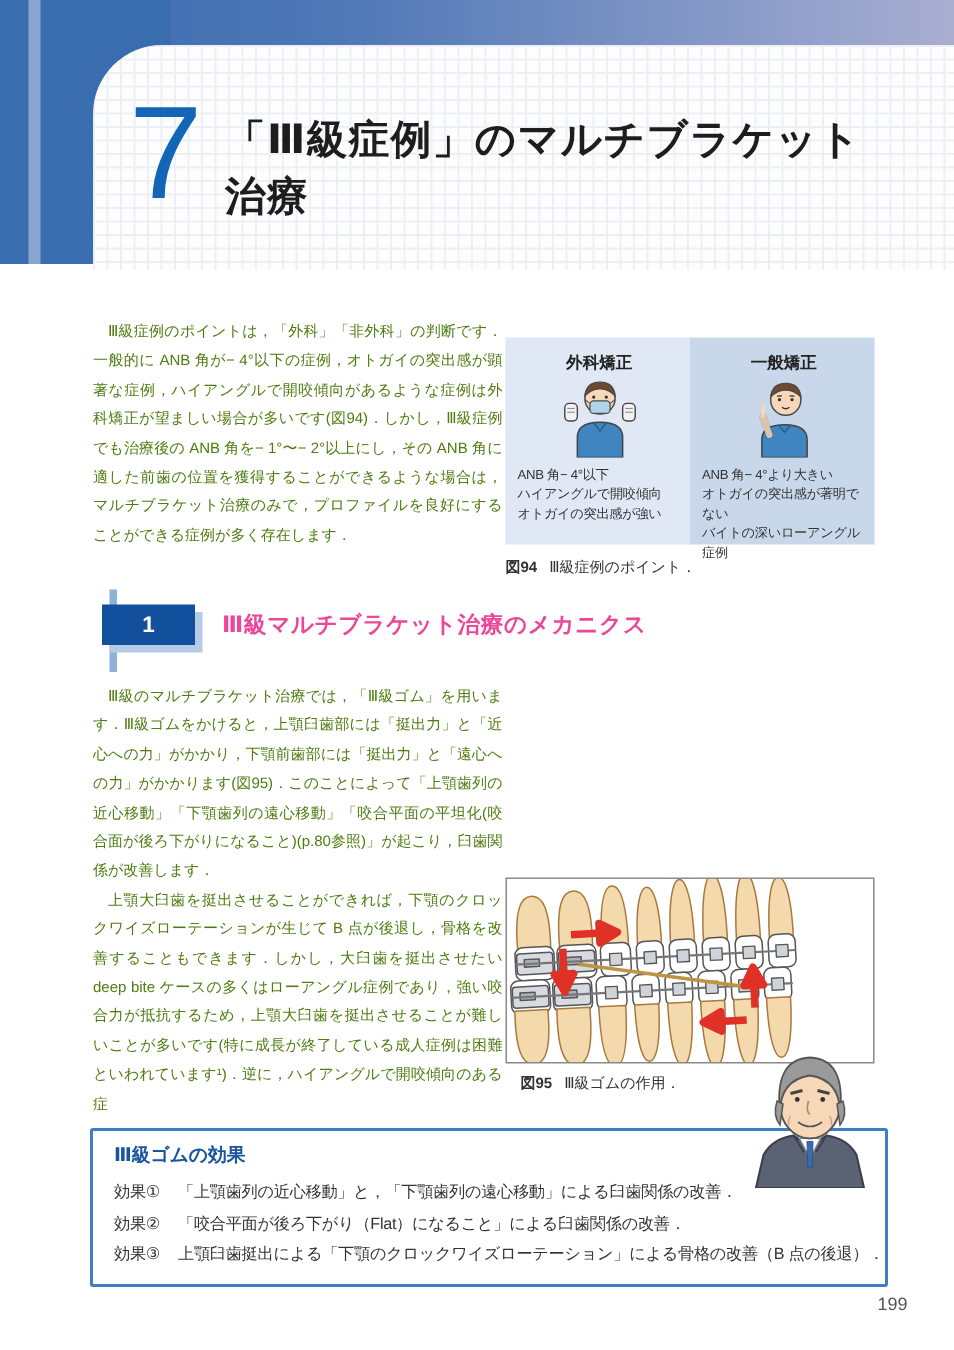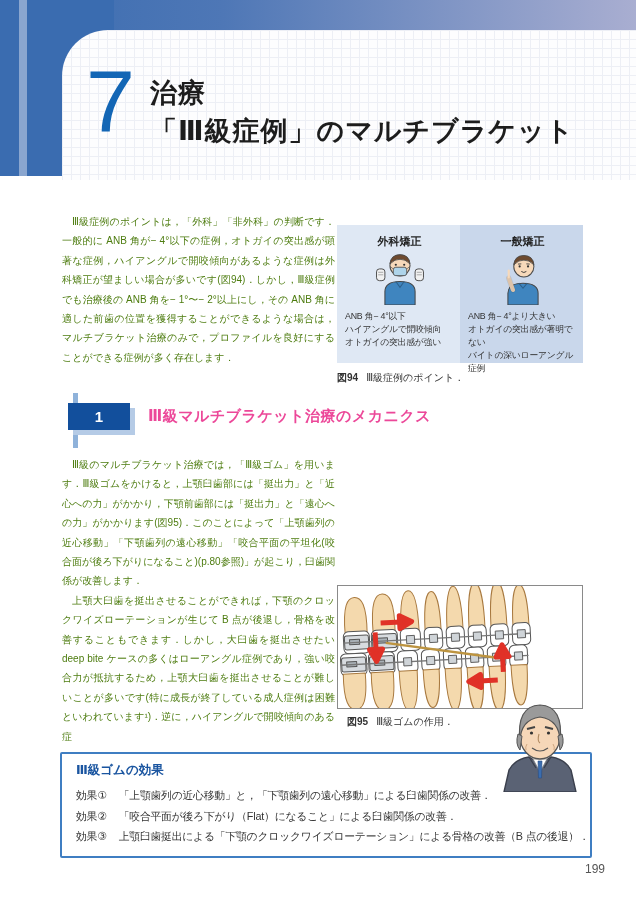--- a/index.html
+++ b/index.html
@@ -69,22 +69,22 @@
 <body>
 
 <div class="page">
 
   <div class="hdr-band"></div>
   <div class="hdr-left"></div>
   <div class="hdr-stripe"></div>
   <div class="hdr-panel"></div>
   <div class="chapter-num">7</div>
   <div class="chapter-title">
+    <div>「Ⅲ級症例」のマルチブラケット</div>
     <div>治療</div>
-    <div>「Ⅲ級症例」のマルチブラケット</div>
   </div>
 
   <div class="col-left intro jp">
     <p>Ⅲ級症例のポイントは，「外科」「非外科」の判断です．一般的に ANB 角が− 4°以下の症例，オトガイの突出感が顕著な症例，ハイアングルで開咬傾向があるような症例は外科矯正が望ましい場合が多いです(図94)．しかし，Ⅲ級症例でも治療後の ANB 角を− 1°〜− 2°以上にし，その ANB 角に適した前歯の位置を獲得することができるような場合は，マルチブラケット治療のみで，プロファイルを良好にすることができる症例が多く存在します．</p>
   </div>
 
   <div class="fig94">
     <div class="fig-panel light">
       <h4>外科矯正</h4>
       <svg class="person" width="54" height="52" viewBox="0 0 64 62">

